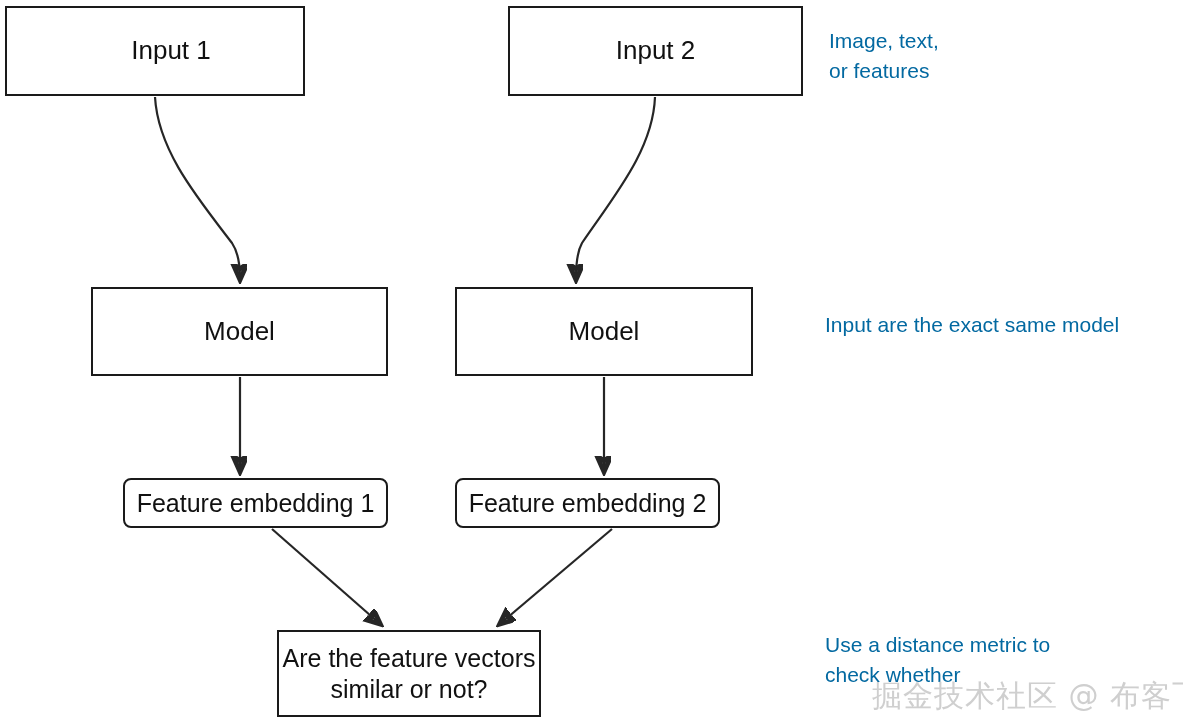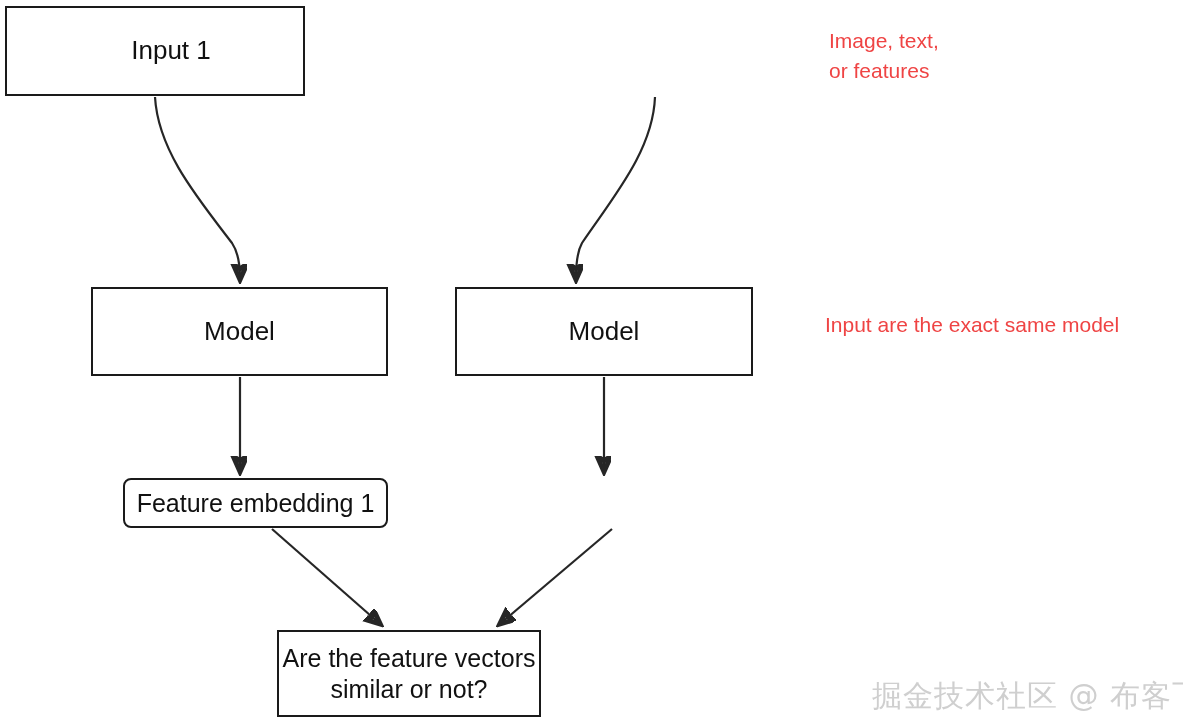--- a/index.html
+++ b/index.html
@@ -37,21 +37,21 @@
   #n-input1 { left: 5px;   top: 6px;   width: 300px; height: 90px; font-size: 26px; padding-left: 32px; }
   #n-input2 { left: 508px; top: 6px;   width: 295px; height: 90px; font-size: 26px; }
   #n-model1 { left: 91px;  top: 287px; width: 297px; height: 89px; font-size: 26px; }
   #n-model2 { left: 455px; top: 287px; width: 298px; height: 89px; font-size: 26px; }
   #n-fe1    { left: 123px; top: 478px; width: 265px; height: 50px; font-size: 25px; }
   #n-fe2    { left: 455px; top: 478px; width: 265px; height: 50px; font-size: 25px; }
   #n-question { left: 277px; top: 630px; width: 264px; height: 87px; font-size: 25px; }
 
   .annotation {
     position: absolute;
-    color: #ef4444;
+    color: #0369a1;
     font-size: 21px;
     line-height: 1.42;
     white-space: pre-line;
   }
   #a-inputs  { left: 829px; top: 26px;  width: 330px; }
   #a-model   { left: 825px; top: 310px; width: 350px; }
   #a-feat    { left: 825px; top: 479px; width: 355px; }
   #a-dist    { left: 825px; top: 630px; width: 340px; }
 
   #watermark {
@@ -97,38 +97,46 @@
 
     <line x1="272" y1="529" x2="379" y2="623" marker-end="url(#arrowhead)"></line>
 
     <line x1="612" y1="529" x2="501" y2="623" marker-end="url(#arrowhead)"></line>
   </svg>
 
   <div class="node rect" id="n-input1">
     <span class="node-label">Input 1</span>
   </div>
 
+  <div class="node rect" id="n-input2">
+    <span class="node-label">Input 2</span>
+  </div>
 
   <div class="node rect" id="n-model1">
     <span class="node-label">Model</span>
   </div>
 
   <div class="node rect" id="n-model2">
     <span class="node-label">Model</span>
   </div>
 
   <div class="node rounded" id="n-fe1">
     <span class="node-label">Feature embedding 1</span>
   </div>
 
+  <div class="node rounded" id="n-fe2">
+    <span class="node-label">Feature embedding 2</span>
+  </div>
 
   <div class="node rect" id="n-question">
     <span class="node-label">Are the feature vectors
 similar or not?</span>
   </div>
 
   <div class="annotation" id="a-inputs">Image, text,
 or features</div>
   <div class="annotation" id="a-model">Input are the exact same model</div>
+  <div class="annotation" id="a-dist">Use a distance metric to
+check whether</div>
 
   <div id="watermark">掘金技术社区 @ 布客飞龙</div>
 
 </div>
 
 </body></html>

